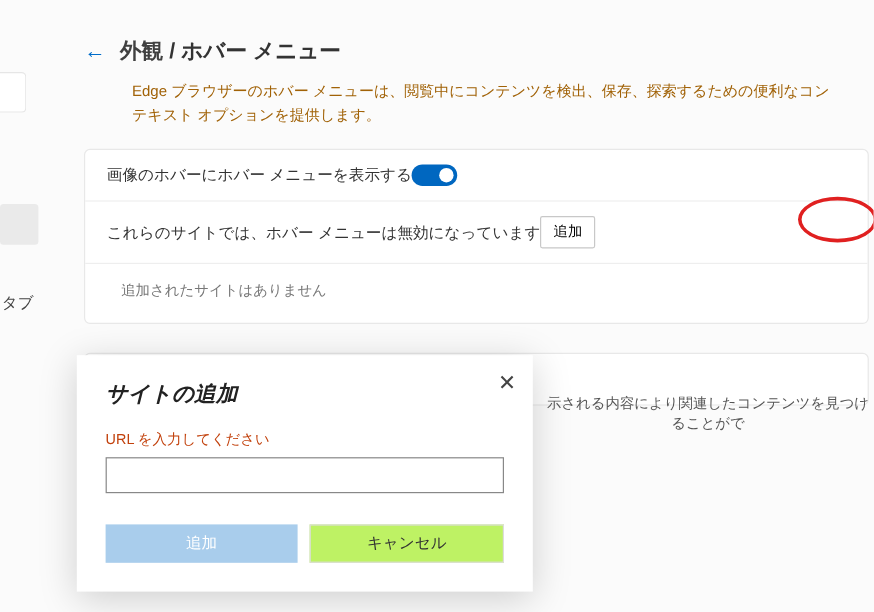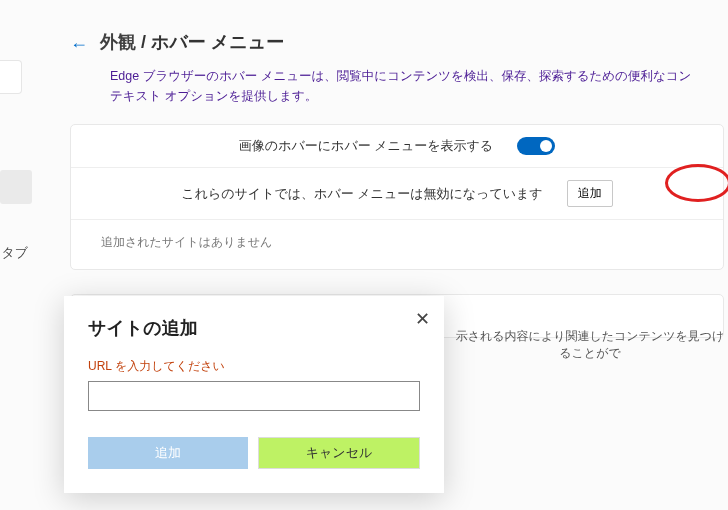--- a/index.html
+++ b/index.html
@@ -14,42 +14,42 @@
   .frag-txt { position:absolute; right:22px; top:244px; font-size:13px; color:#444; }
 
   .main { position:absolute; left:70px; top:30px; right:4px; }
 
   .header { display:flex; align-items:center; gap:12px; margin-bottom:12px; }
   .back-arrow { font-size:18px; color:#006dca; cursor:pointer; }
   .title { font-size:18px; font-weight:600; }
   .title .accent { color:#404040; }
   .title .sep { color:#333; font-weight:600; }
 
-  .desc { font-size:12.5px; color:#4c1d95; margin-left:40px; margin-bottom:18px; line-height:1.6; max-width:590px; }
+  .desc { font-size:12.5px; color:#a16207; margin-left:40px; margin-bottom:18px; line-height:1.6; max-width:590px; }
 
   .card { margin-left:0px; border:1px solid #e8e8e8; border-radius:5px; background:#fff; }
-  .row { display:flex; align-items:center; justify-content:center; padding:12px 18px; font-size:13px;gap:24px; }
+  .row { display:flex; align-items:center; justify-content:flex-start; padding:12px 18px; font-size:13px; }
   .row + .row, .subrow { border-top:1px solid #eee; }
   .subrow { padding:14px 18px 18px 30px; font-size:12px; color:#777; }
 
   .toggle { width:38px; height:18px; border-radius:10px; background:#0067c0; position:relative; }
   .toggle::after { content:""; position:absolute; width:12px; height:12px; background:#fff; border-radius:50%; top:3px; right:3px; }
 
   .btn-outline { border:1px solid #c8c8c8; padding:4px 10px; font-size:12px; background:#fff; cursor:pointer; border-radius:2px; }
 
   .highlight { position:absolute; border:3px solid #e02020; border-radius:50%/50%; width:66px; height:38px; pointer-events:none; }
 
   .card2 { margin-top:24px; border:1px solid #e8e8e8; border-radius:5px; background:#fff; }
   .card2 .row { padding:12px 18px; }
   .trunc { font-size:12px; color:#555; }
 
   
   .dialog { position:absolute; left:64px; top:296px; width:380px; background:#fff; box-shadow:0 6px 30px rgba(0,0,0,0.18); padding:20px 24px 24px; }
   .dlg-close { position:absolute; right:14px; top:12px; font-size:18px; color:#444; cursor:pointer; }
-  .dlg-title { font-size:18px; font-weight:600; margin-bottom:18px; color:#222; }
+  .dlg-title { font-size:18px; font-weight:600; margin-bottom:18px; color:#222;font-style:italic; }
   .dlg-lbl { font-size:12px; color:#c2410c; margin-bottom:6px; }
   .dlg-input { width:100%; height:30px; border:1px solid #888; padding:4px 8px; font-size:13px; outline:none; }
   .dlg-btns { display:flex; gap:10px; margin-top:26px; }
   .dlg-btn { flex:1; height:32px; display:flex; align-items:center; justify-content:center; font-size:13px; cursor:pointer; }
   .dlg-add { background:#a9cdec; color:#fff; }
   .dlg-cancel { background:#bef264; border:1px solid #dcdcdc; color:#333; }
 
   .hint-right { position:absolute; left:452px; top:328px; font-size:12px; color:#555;text-align:center; }
 </style>
 </head>

